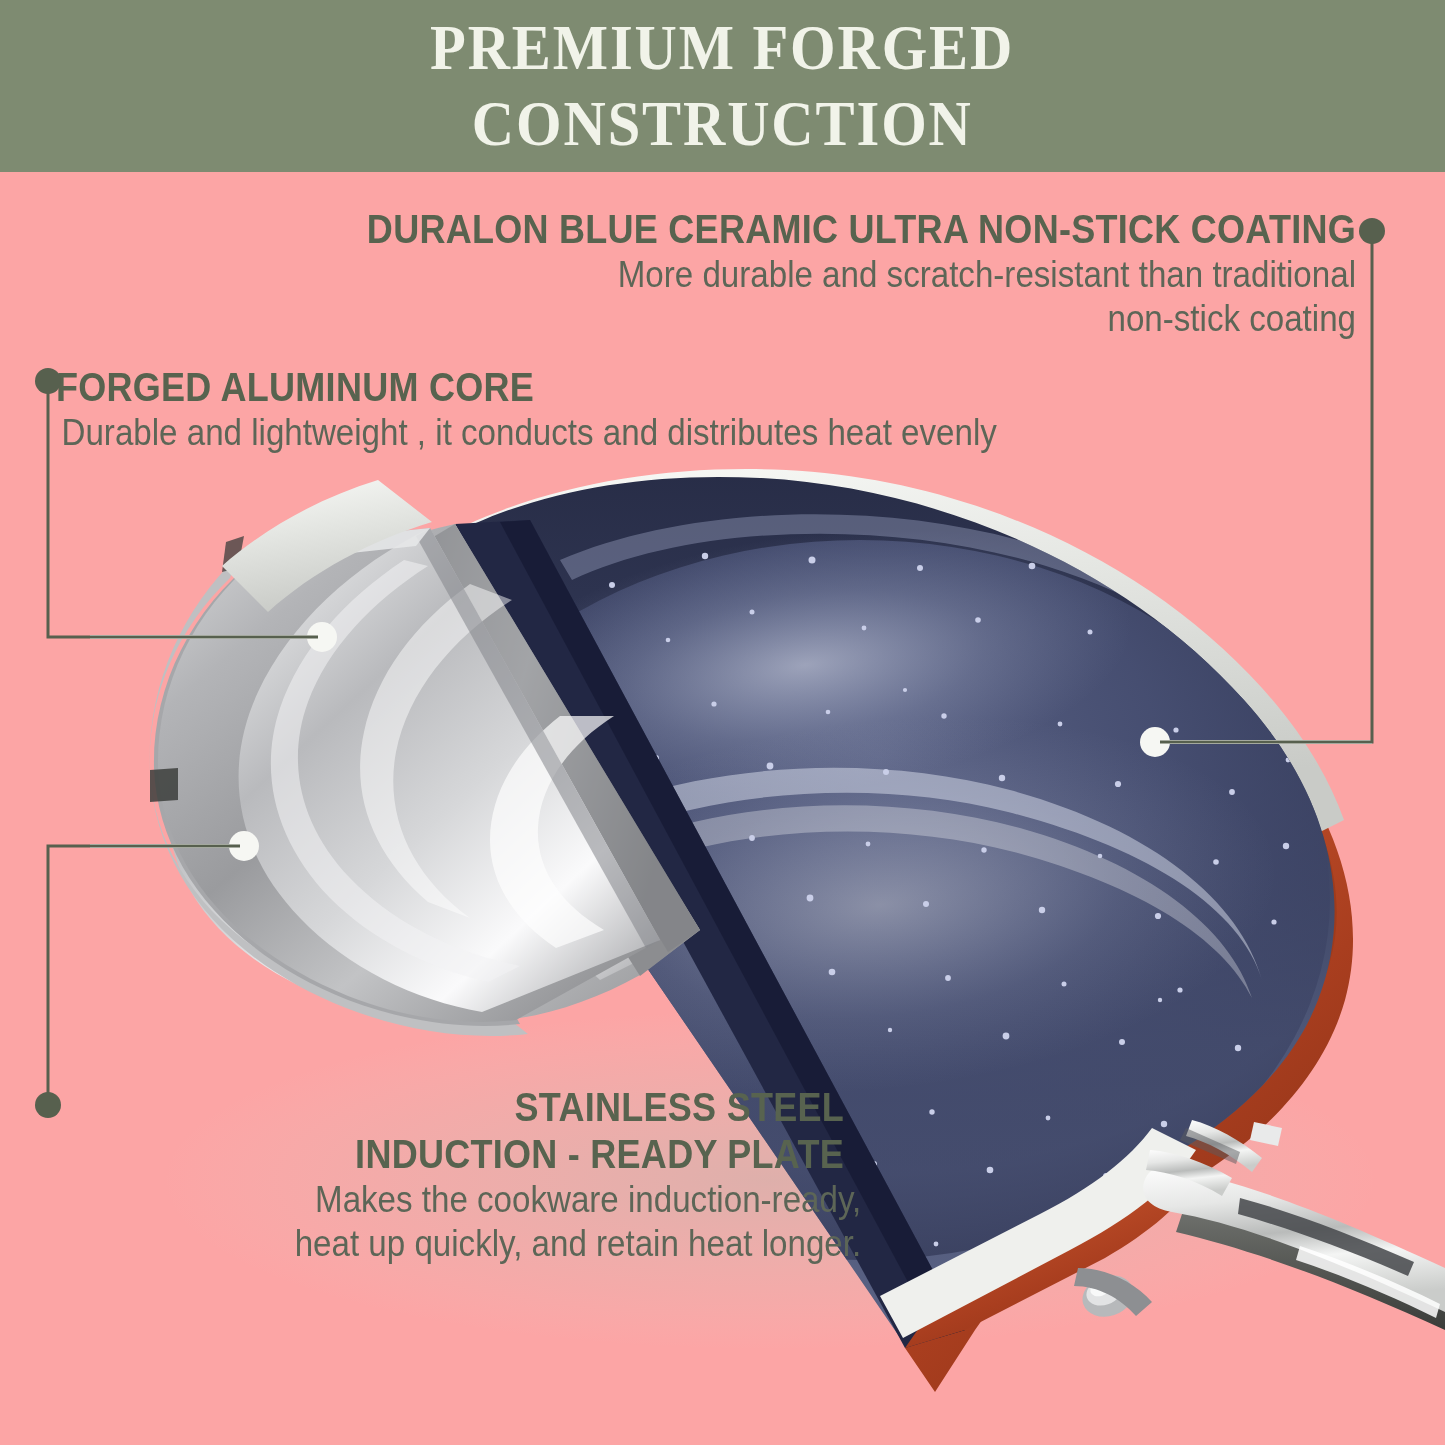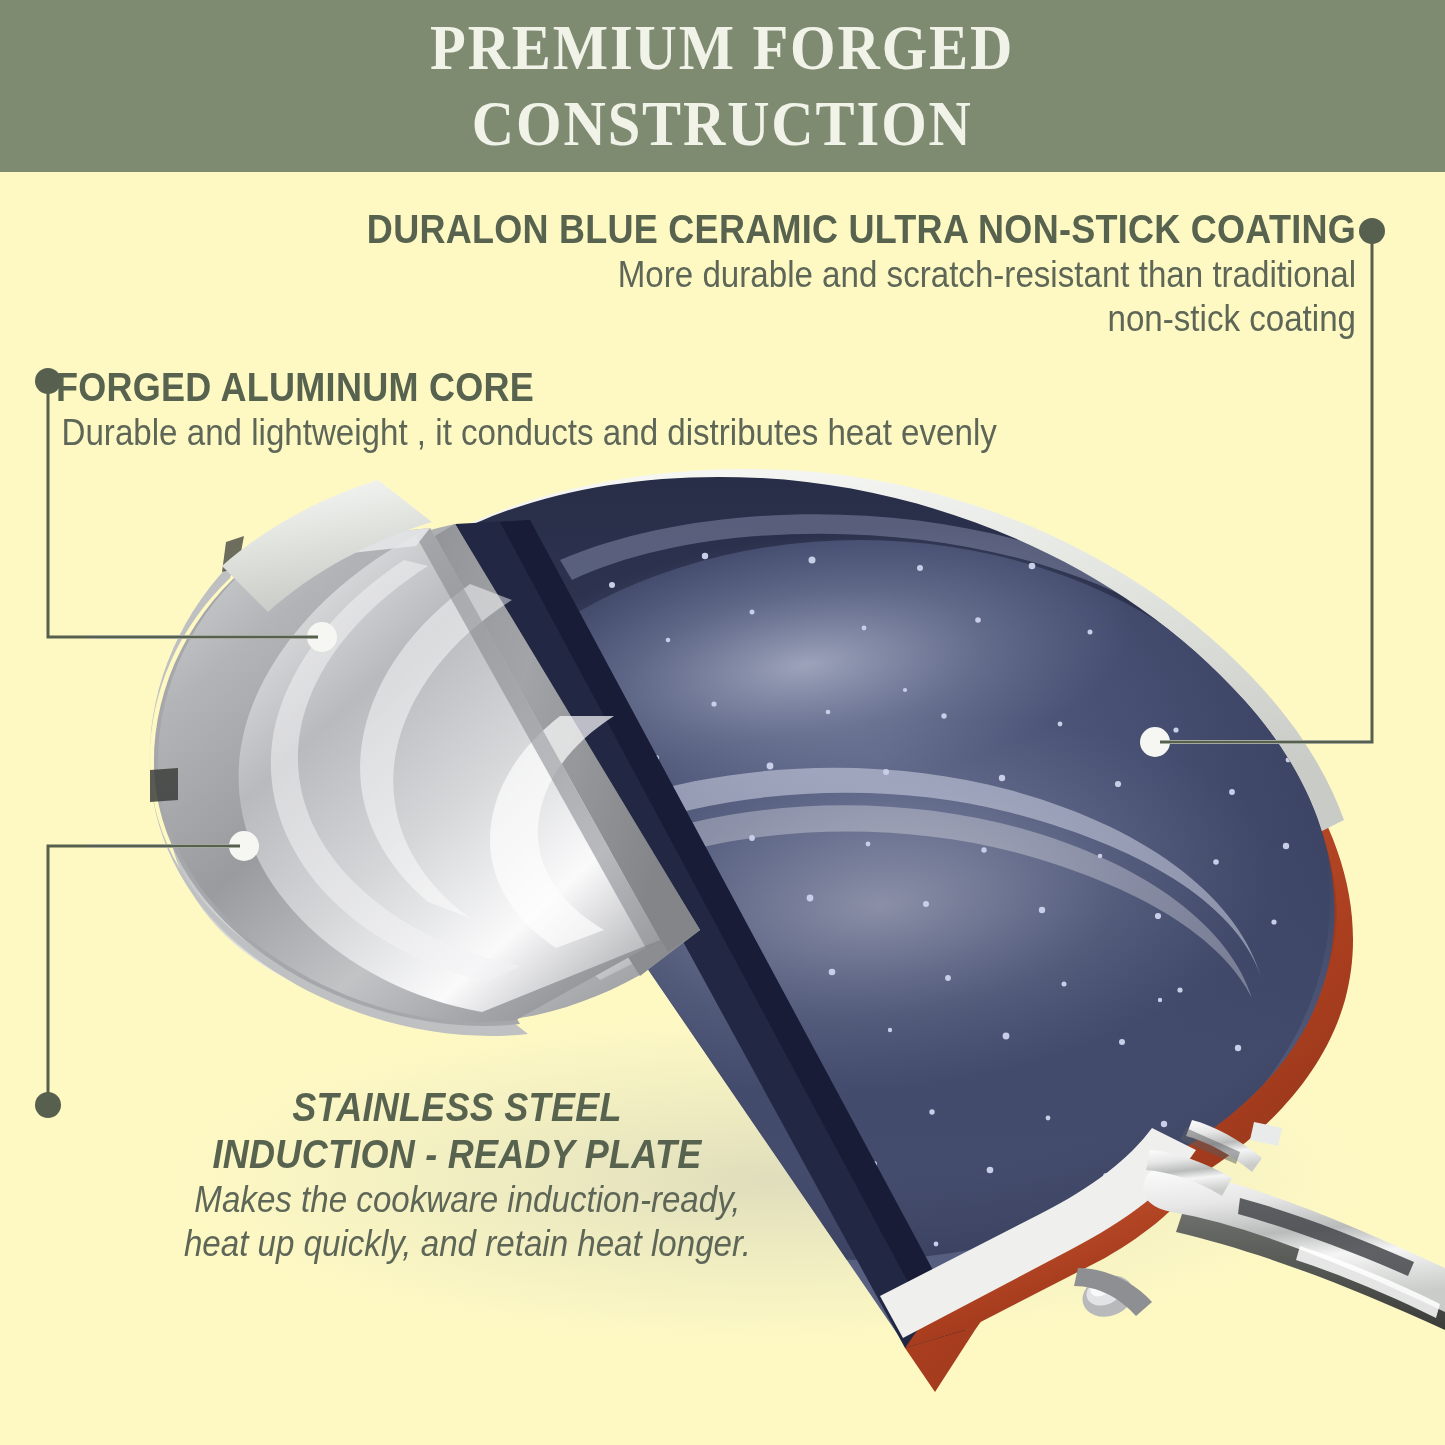--- a/index.html
+++ b/index.html
@@ -2,21 +2,21 @@
 <html><head>
 <meta charset="utf-8">
 <style>
   html,body{margin:0;padding:0;}
   body{
     width:1445px;height:1445px;overflow:hidden;
     background:#E4E6DE;
     font-family:"Liberation Sans", sans-serif;
     position:relative;
   }
-  #stage{position:absolute;left:0;top:0;width:1445px;height:1445px;overflow:hidden;background:#fef9c3;}
+  #stage{position:absolute;left:0;top:0;width:1445px;height:1445px;overflow:hidden;background:#fca5a5;}
 
   
   .header-band{
     position:absolute;left:0;top:0;width:1445px;height:172px;
     background:#7E8B71;
     display:flex;flex-direction:column;align-items:center;justify-content:center;
     z-index:40;
   }
   .header-line{
     font-family:"Liberation Serif", serif;
@@ -61,21 +61,21 @@
   
   #callout-coating{left:0;top:206px;width:1356px;text-align:right;}
   #callout-coating .c-head{display:block;}
   #callout-coating .c-body{display:block;}
 
   
   #callout-core{left:56px;top:364px;width:1300px;text-align:left;}
   #callout-core .c-body{padding-left:6px;}
 
   
-  #callout-steel{left:70px;top:1084px;width:860px;text-align:center;font-style:italic;}
+  #callout-steel{left:70px;top:1084px;width:860px;text-align:right;}
   #callout-steel .c-body{padding-left:4px;}
 
   
   .leaders{position:absolute;left:0;top:0;z-index:35;pointer-events:none;}
 </style>
 </head>
 <body>
 
 <div id="stage">
 

